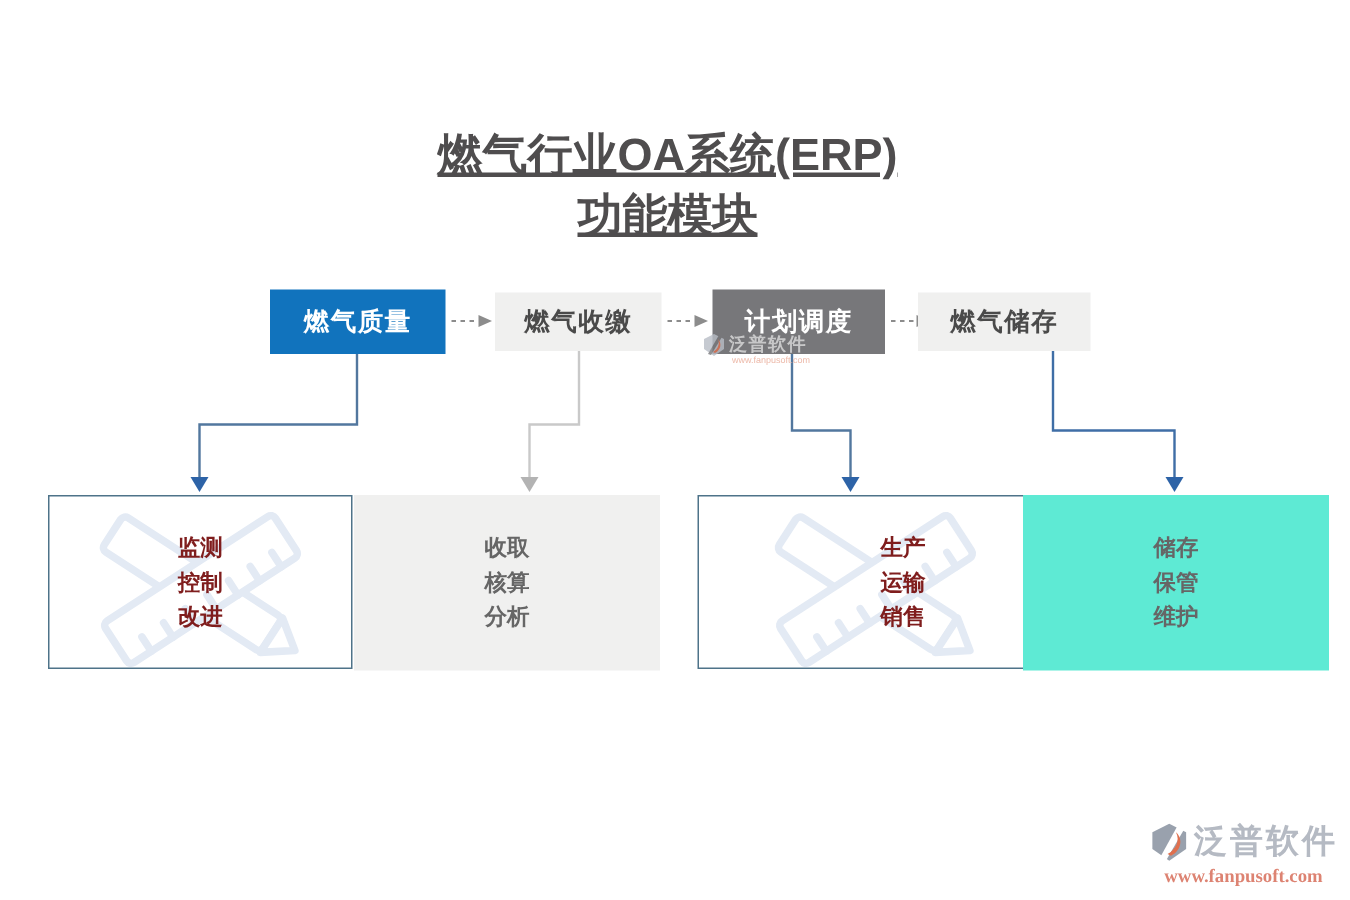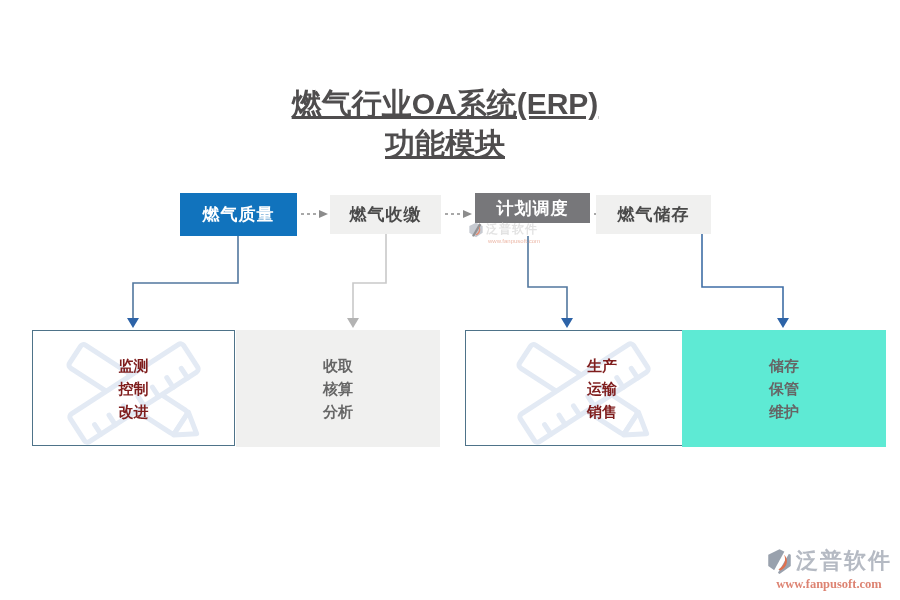--- a/index.html
+++ b/index.html
@@ -12,22 +12,22 @@
          color:#4f4d4e;font-weight:bold;font-size:30px;line-height:40px;text-decoration:underline;}
 
   
   .overlay{position:absolute;left:0;top:0;width:900px;height:600px;pointer-events:none;}
 
   
   .module{position:absolute;display:flex;align-items:center;justify-content:center;
           font-size:17px;font-weight:bold;letter-spacing:1px;}
   .m1{left:180px;top:193px;width:117px;height:43px;background:#1173bd;color:#ffffff;}
   .m2{left:330px;top:195px;width:111px;height:39px;background:#f0f0ef;color:#4a4a4a;}
-  .m3{left:475px;top:193px;width:115px;height:30px;background:#77777a;color:#ffffff;}
-  .m4{left:596px;top:195px;width:115px;height:39px;background:#f0f0ef;color:#4a4a4a;}
+  .m3{left:475px;top:193px;width:115px;height:43px;background:#77777a;color:#ffffff;}
+  .m4{left:612px;top:195px;width:115px;height:39px;background:#f0f0ef;color:#4a4a4a;}
 
   
   .func{position:absolute;top:330px;width:204px;height:117px;
         display:flex;align-items:center;justify-content:center;text-align:center;}
   .func .lines{position:relative;z-index:2;font-size:15px;font-weight:bold;line-height:23px;}
   .f1{left:32px;background:#ffffff;border:1.5px solid #4e7389;width:201px;height:114px;}
   .f2{left:236px;background:#f0f0ef;}
   .f3{left:465px;background:#ffffff;border:1.5px solid #4e7389;width:200px;height:114px;padding-left:36px;}
   .f4{left:682px;background:#5eead4;}
   .f1 .lines,.f3 .lines{color:#7f1d1d;}

